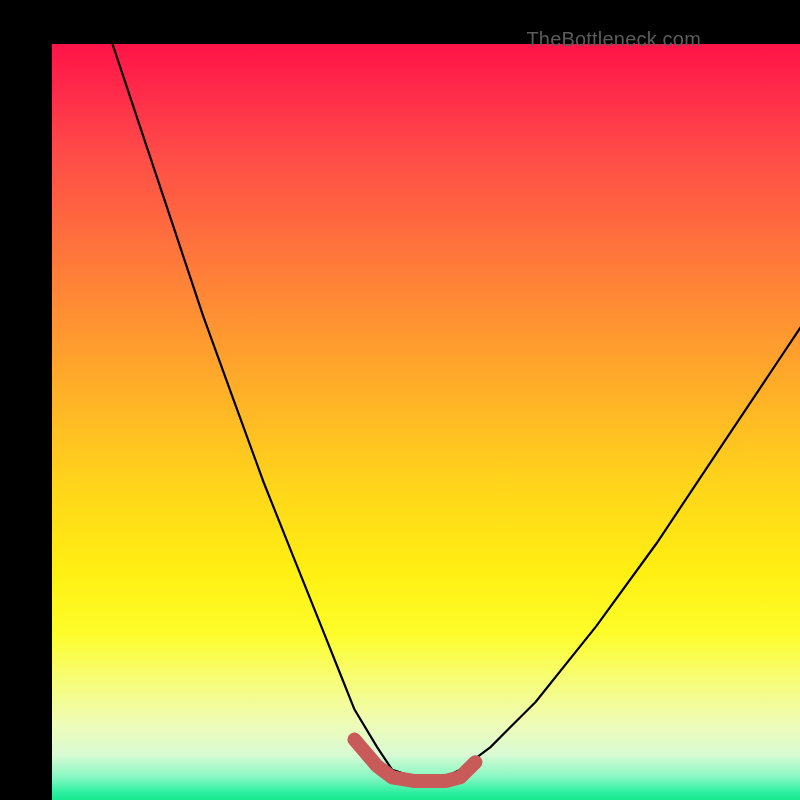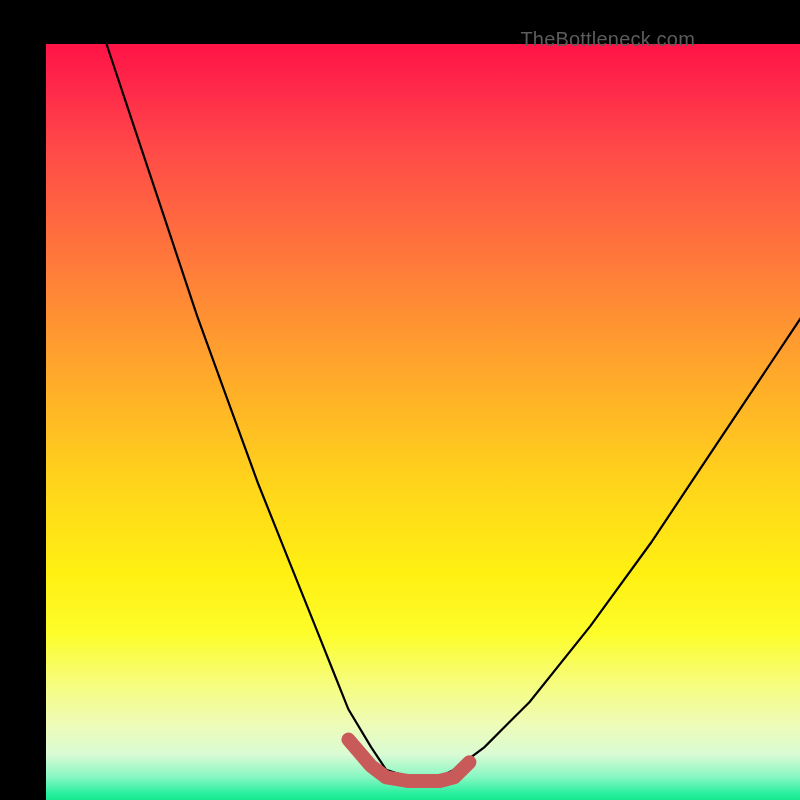--- a/index.html
+++ b/index.html
@@ -6,21 +6,21 @@
     margin: 0;
     padding: 0;
     width: 800px;
     height: 800px;
     background: #000;
     font-family: Arial, Helvetica, sans-serif;
     overflow: hidden;
   }
   .frame {
     position: absolute;
-    left: 2px; top: 0;
+    left: 8px; top: 0;
     width: 743px;
     height: 800px;
     box-sizing: border-box;
     border: 22px solid #000;
     text-align: center;
   }
   .plot {
     position: absolute;
     left: 22px; top: 22px;
     width: 756px;

